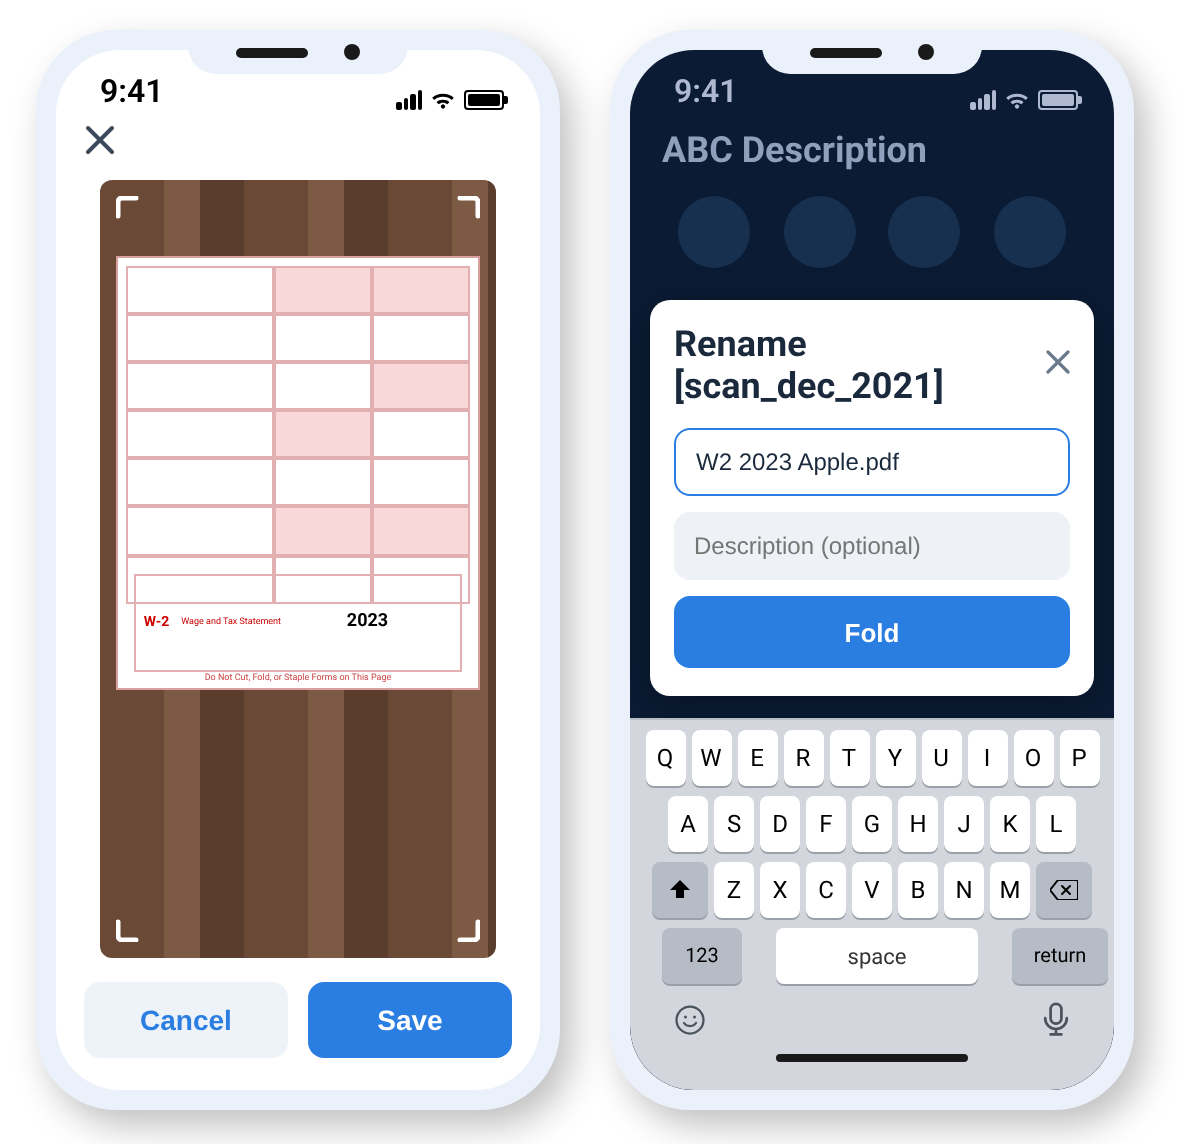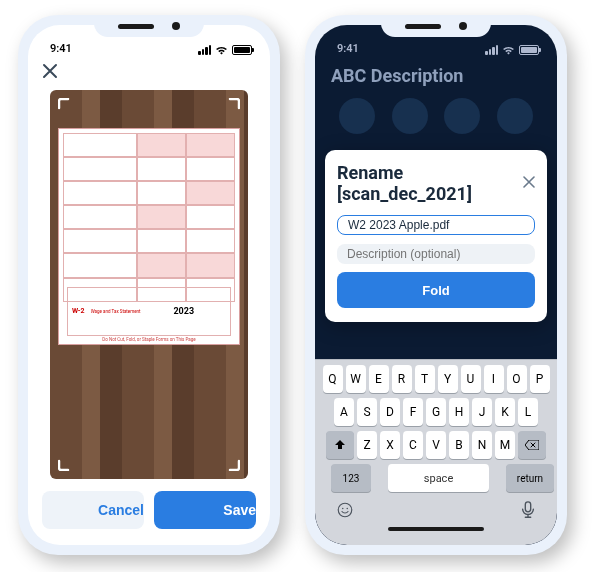--- a/index.html
+++ b/index.html
@@ -53,21 +53,21 @@
   .notch::after {
     content:"";
     width:8px; height:8px; background:#1a1a1a; border-radius:50%;
   }
   .status-bar {
     height: 30px;
     display: flex;
     justify-content: space-between;
     align-items: flex-end;
     padding: 0 18px 0 22px;
-    font-size: 11px;
+    font-size: 16px;
     font-weight: 600;
     color: #000;
   }
   .status-icons { display:flex; gap:4px; align-items:center; }
   .sig { display:flex; gap:1px; align-items:flex-end;}
   .sig span{ width:2.5px; background:#000; border-radius:1px;}
   .sig span:nth-child(1){height:4px} .sig span:nth-child(2){height:6px}
   .sig span:nth-child(3){height:8px} .sig span:nth-child(4){height:10px}
   .wifi { width:13px; height:10px; }
   .batt { width:20px; height:10px; border:1px solid #000; border-radius:2px; position:relative;}
@@ -118,21 +118,21 @@
   .corner {
     position:absolute; width:16px; height:16px;
   }
   .corner svg{ width:100%; height:100%; }
   .c-tl{top:8px;left:8px;} .c-tr{top:8px;right:8px; transform:scaleX(-1);}
   .c-bl{bottom:8px;left:8px; transform:scaleY(-1);} .c-br{bottom:8px;right:8px; transform:scale(-1,-1);}
   .bottom-btns{
     display:flex; gap:10px; padding:12px 14px 16px;
   }
   .btn{
-    flex:1; height:38px; border-radius:8px; border:none; font-size:14px; font-weight:600; cursor:pointer;text-align:right;
+    flex:1; height:38px; border-radius:8px; border:none; font-size:14px; font-weight:600; cursor:pointer;
   }
   .btn-cancel{ background:#eef3f9; color:#2a7de1;}
   .btn-save{ background:#2a7de1; color:#fff;}
 
   
   .dark-screen .status-bar { color:#aeb8cf; }
   .dark-screen .sig span{background:#aeb8cf;}
   .dark-screen .batt{border-color:#aeb8cf;}
   .dark-screen .batt::after{background:#aeb8cf;}
   .dark-screen .batt .fill{background:#aeb8cf;}
@@ -151,21 +151,21 @@
   .modal{
     position:relative; z-index:2;
     margin:10px 10px 0; background:#fff; border-radius:10px;
     padding:12px 12px 14px;
     box-shadow:0 4px 20px rgba(0,0,0,0.3);
   }
   .modal-head{ display:flex; justify-content:space-between; align-items:center; margin-bottom:10px;}
   .modal-title{ font-size:18px; font-weight:700; color:#1a2a3c;}
   .modal-x{ background:none; border:none; font-size:16px; color:#6a7a8c; cursor:pointer;}
   .inp{
-    width:100%; height:20px; border-radius:8px; padding:0 10px; font-size:12px;
+    width:100%; height:34px; border-radius:8px; padding:0 10px; font-size:12px;
     margin-bottom:8px;
   }
   .inp-name{ border:1.5px solid #2a7de1; color:#1a2a3c; background:#fff;}
   .inp-desc{ border:none; background:#eef2f6; color:#4c1d95;}
   .btn-next{
     width:100%; height:36px; border-radius:8px; border:none; background:#2a7de1; color:#fff;
     font-size:13px; font-weight:600; cursor:pointer;
   }
   .kbd{
     position:absolute; z-index:3; left:0; right:0; bottom:0; height:186px;

